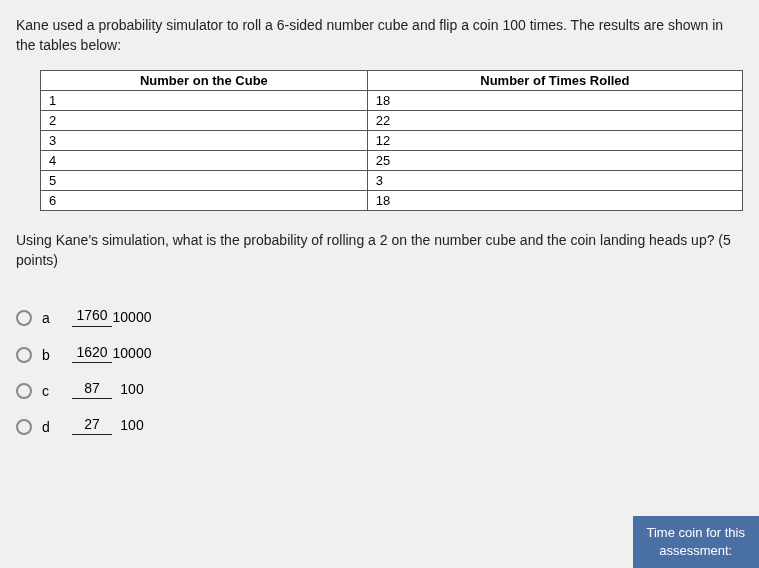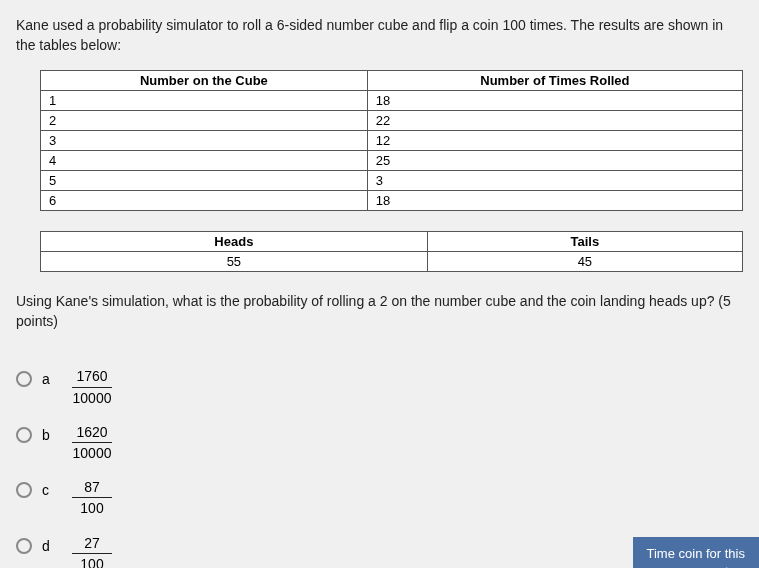--- a/index.html
+++ b/index.html
@@ -64,21 +64,21 @@
       flex-shrink: 0;
       background: #f0f0f0;
     }
     .option-label {
       font-size: 14px;
       min-width: 20px;
       margin-top: 4px;
     }
     .fraction {
       display: inline-flex;
-      flex-direction: column;
+      flex-direction: row;
       align-items: center;
       font-size: 14px;
       line-height: 1.3;
     }
     .fraction .numerator {
       border-bottom: 1px solid #222;
       padding-bottom: 1px;
       text-align: center;
       min-width: 40px;
     }
@@ -134,34 +134,20 @@
           <td>5</td>
           <td>3</td>
         </tr>
         <tr>
           <td>6</td>
           <td>18</td>
         </tr>
       </tbody>
   </table>
 
-  <table>
-    <thead>
-      <tr>
-        <th>Heads</th>
-        <th>Tails</th>
-      </tr>
-    </thead>
-    <tbody>
-      <tr>
-        <td style="text-align:center;">55</td>
-        <td style="text-align:center;">45</td>
-      </tr>
-    </tbody>
-  </table>
 </div>
 
 <p class="question-text">Using Kane's simulation, what is the probability of rolling a 2 on the number cube and the coin landing heads up? (5 points)</p>
 
 <div class="options-section" id="options-container">
 <div class="option-row">
       <div class="option-radio"></div>
       <span class="option-label">a</span>
       <div class="fraction">
         <div class="numerator">1760</div>

